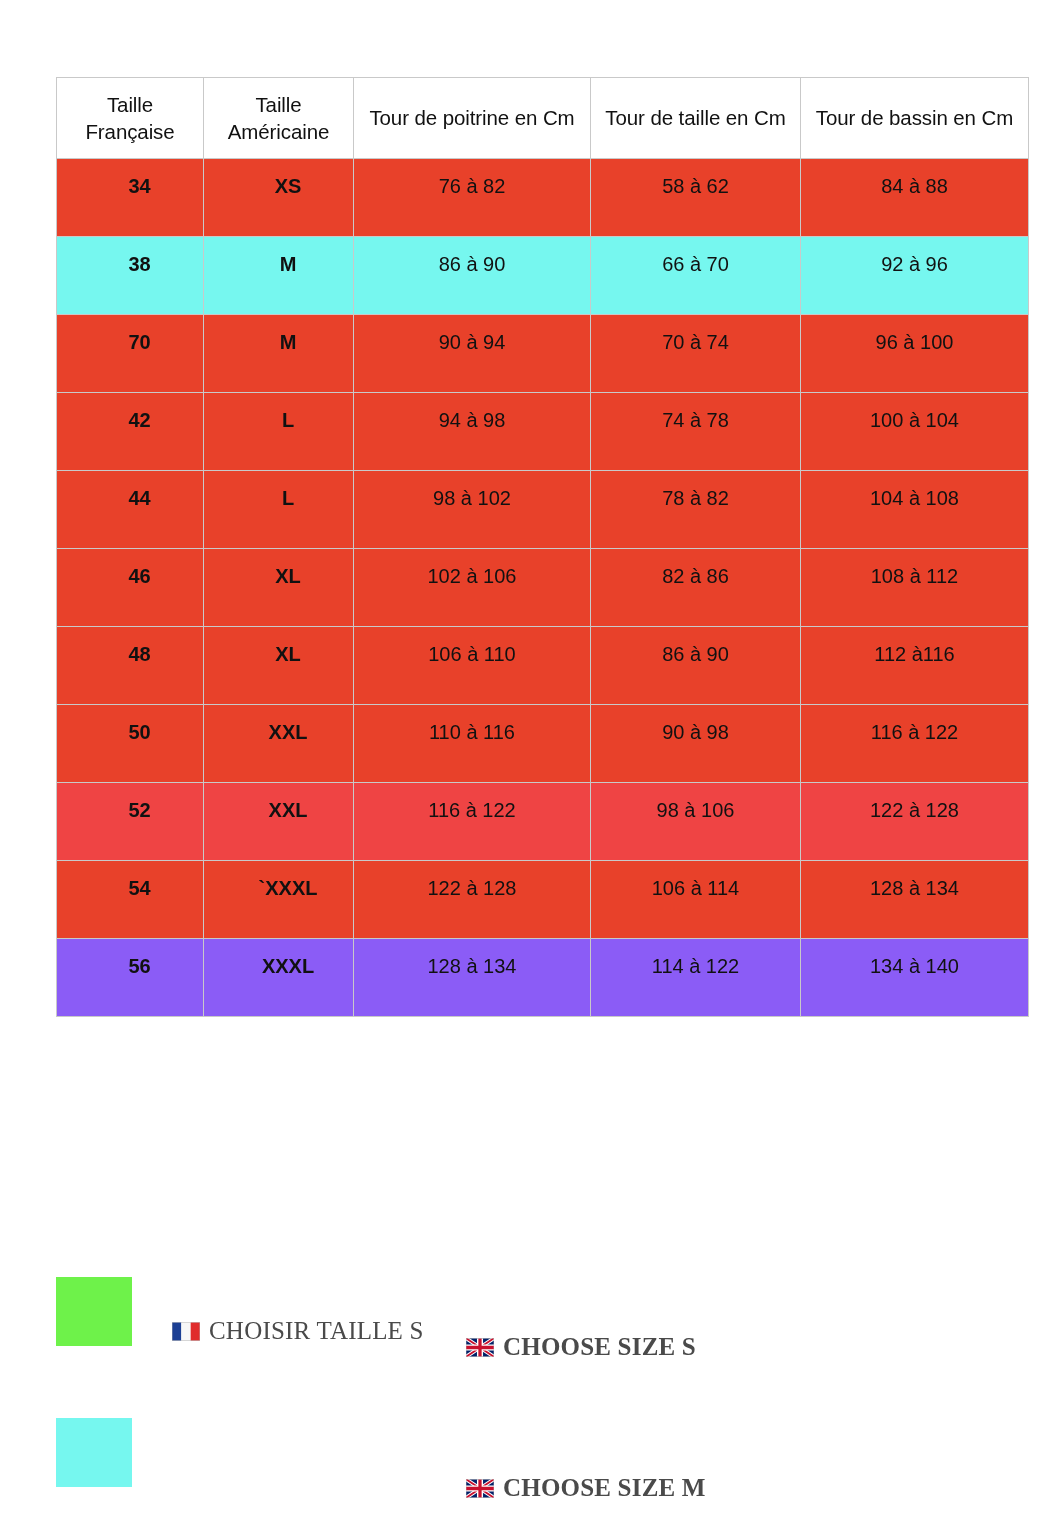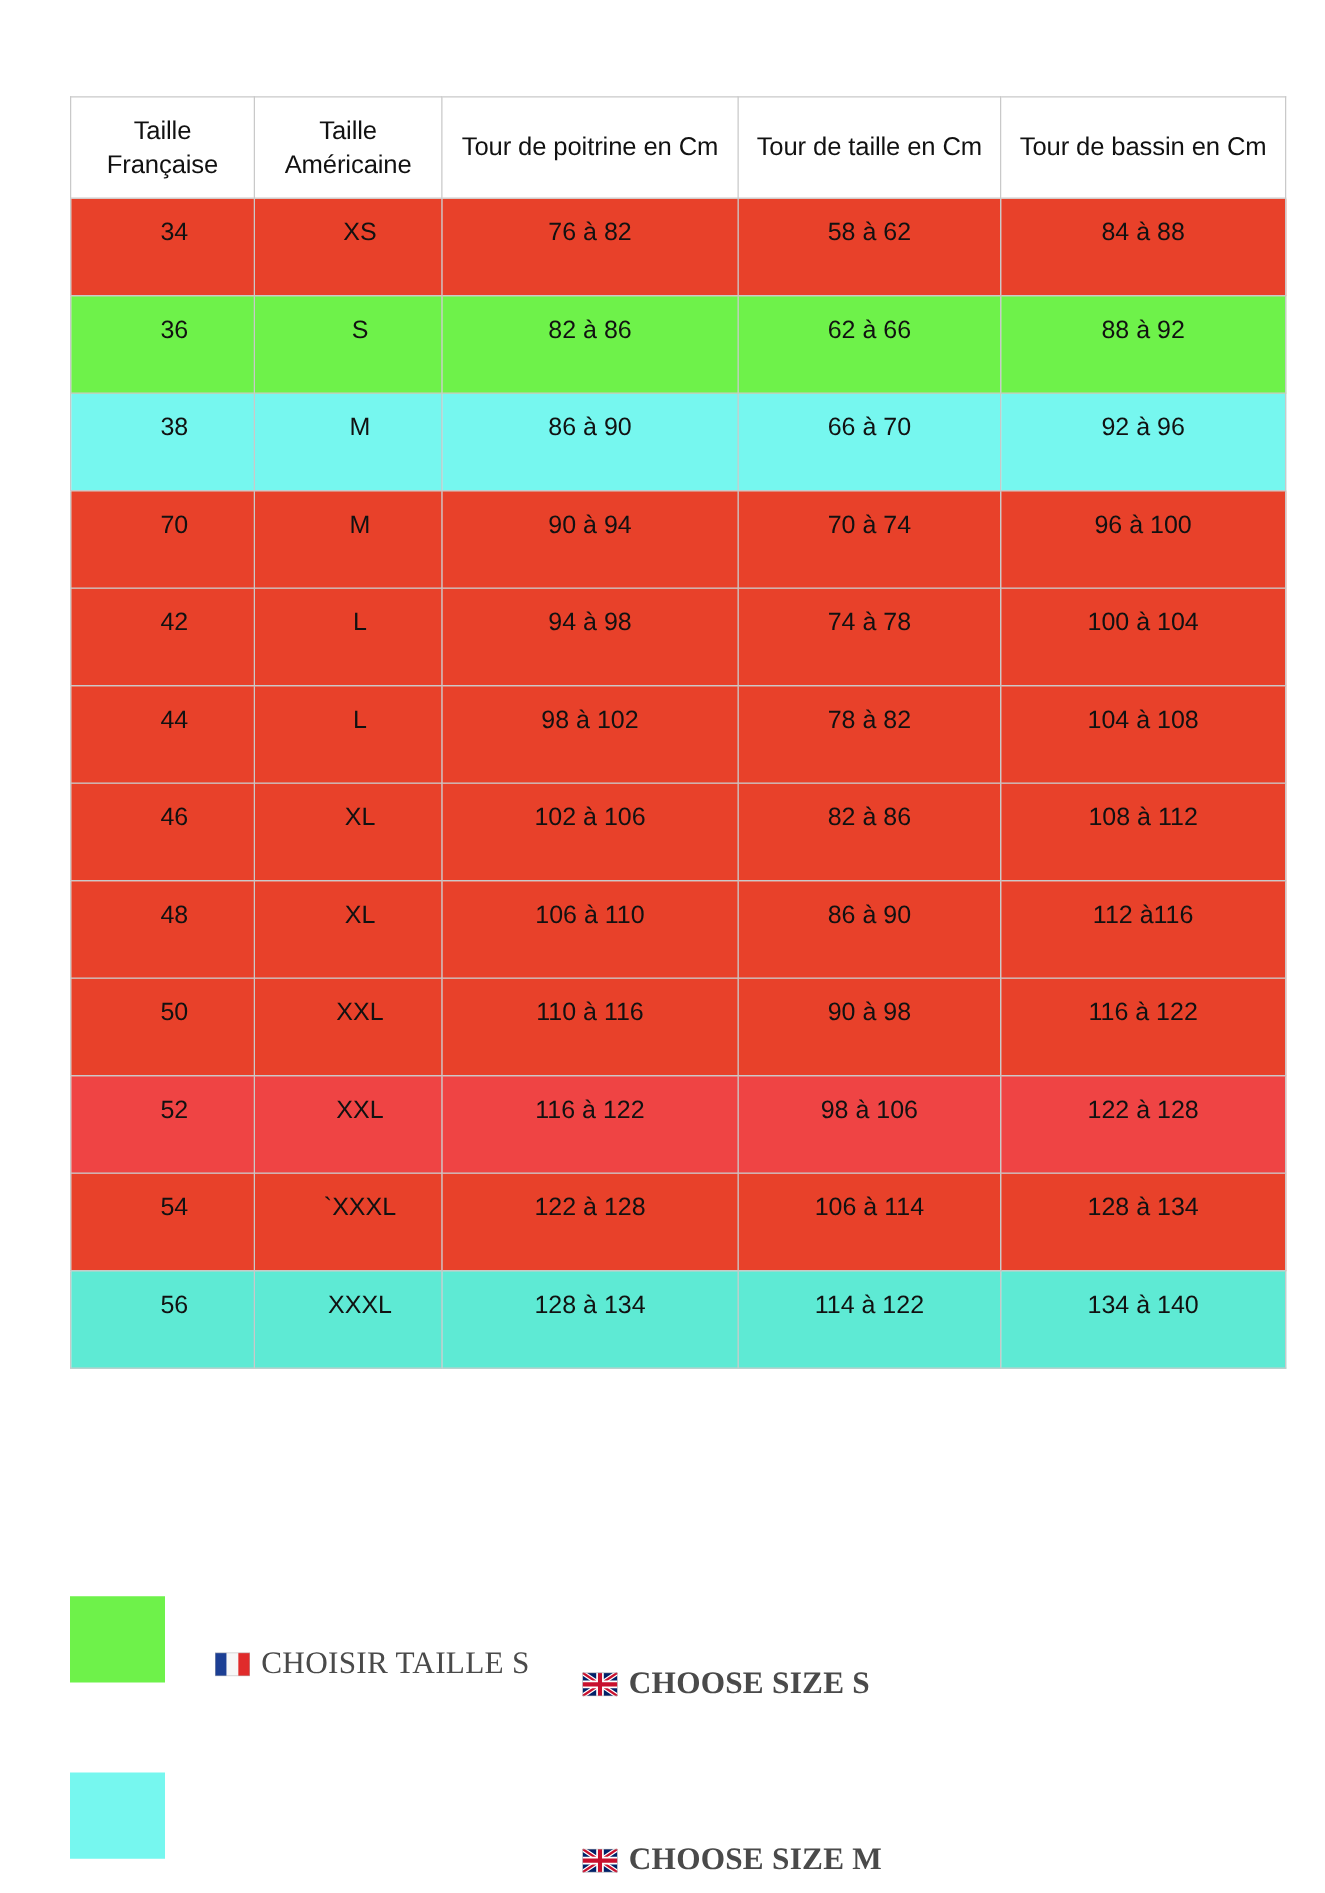--- a/index.html
+++ b/index.html
@@ -57,21 +57,21 @@
     height: 78px;
     font-size: 20px;
     font-weight: 400;
     padding: 0 4px;
     
     vertical-align: middle;
     padding-bottom: 22px;
   }
 
   #size-table tbody td.size-col {
-    font-weight: 400;
+    font-weight: 700;
     padding-left: 23px;
   }
 
   
   tr.tint td { border-color: rgba(255,255,255,0.30); }
 
   
   .legend-row {
     position: absolute;
     left: 0;
@@ -136,27 +136,20 @@
       </tr>
     </thead>
     <tbody id="table-body">
         <tr class="tint" style="background: rgb(232, 65, 42);">
           <td class="size-col">34</td>
           <td class="size-col">XS</td>
           <td>76 à 82</td>
           <td>58 à 62</td>
           <td>84 à 88</td>
         </tr>
-        <tr class="tint" style="background: rgb(110, 242, 74);">
-          <td class="size-col">36</td>
-          <td class="size-col">S</td>
-          <td>82 à 86</td>
-          <td>62 à 66</td>
-          <td>88 à 92</td>
-        </tr>
         <tr class="tint" style="background: rgb(118, 247, 239);">
           <td class="size-col">38</td>
           <td class="size-col">M</td>
           <td>86 à 90</td>
           <td>66 à 70</td>
           <td>92 à 96</td>
         </tr>
         <tr class="tint" style="background: rgb(232, 65, 42);">
           <td class="size-col">70</td>
           <td class="size-col">M</td>
@@ -206,21 +199,21 @@
           <td>98 à 106</td>
           <td>122 à 128</td>
         </tr>
         <tr class="tint" style="background: rgb(232, 65, 42);">
           <td class="size-col">54</td>
           <td class="size-col">`XXXL</td>
           <td>122 à 128</td>
           <td>106 à 114</td>
           <td>128 à 134</td>
         </tr>
-        <tr class="tint" style="background: #5eead4;">
+        <tr class="tint" style="background: #8b5cf6;">
           <td class="size-col">56</td>
           <td class="size-col">XXXL</td>
           <td>128 à 134</td>
           <td>114 à 122</td>
           <td>134 à 140</td>
         </tr>
       </tbody>
   </table>
 
   <div class="legend-row" id="legend-s">

